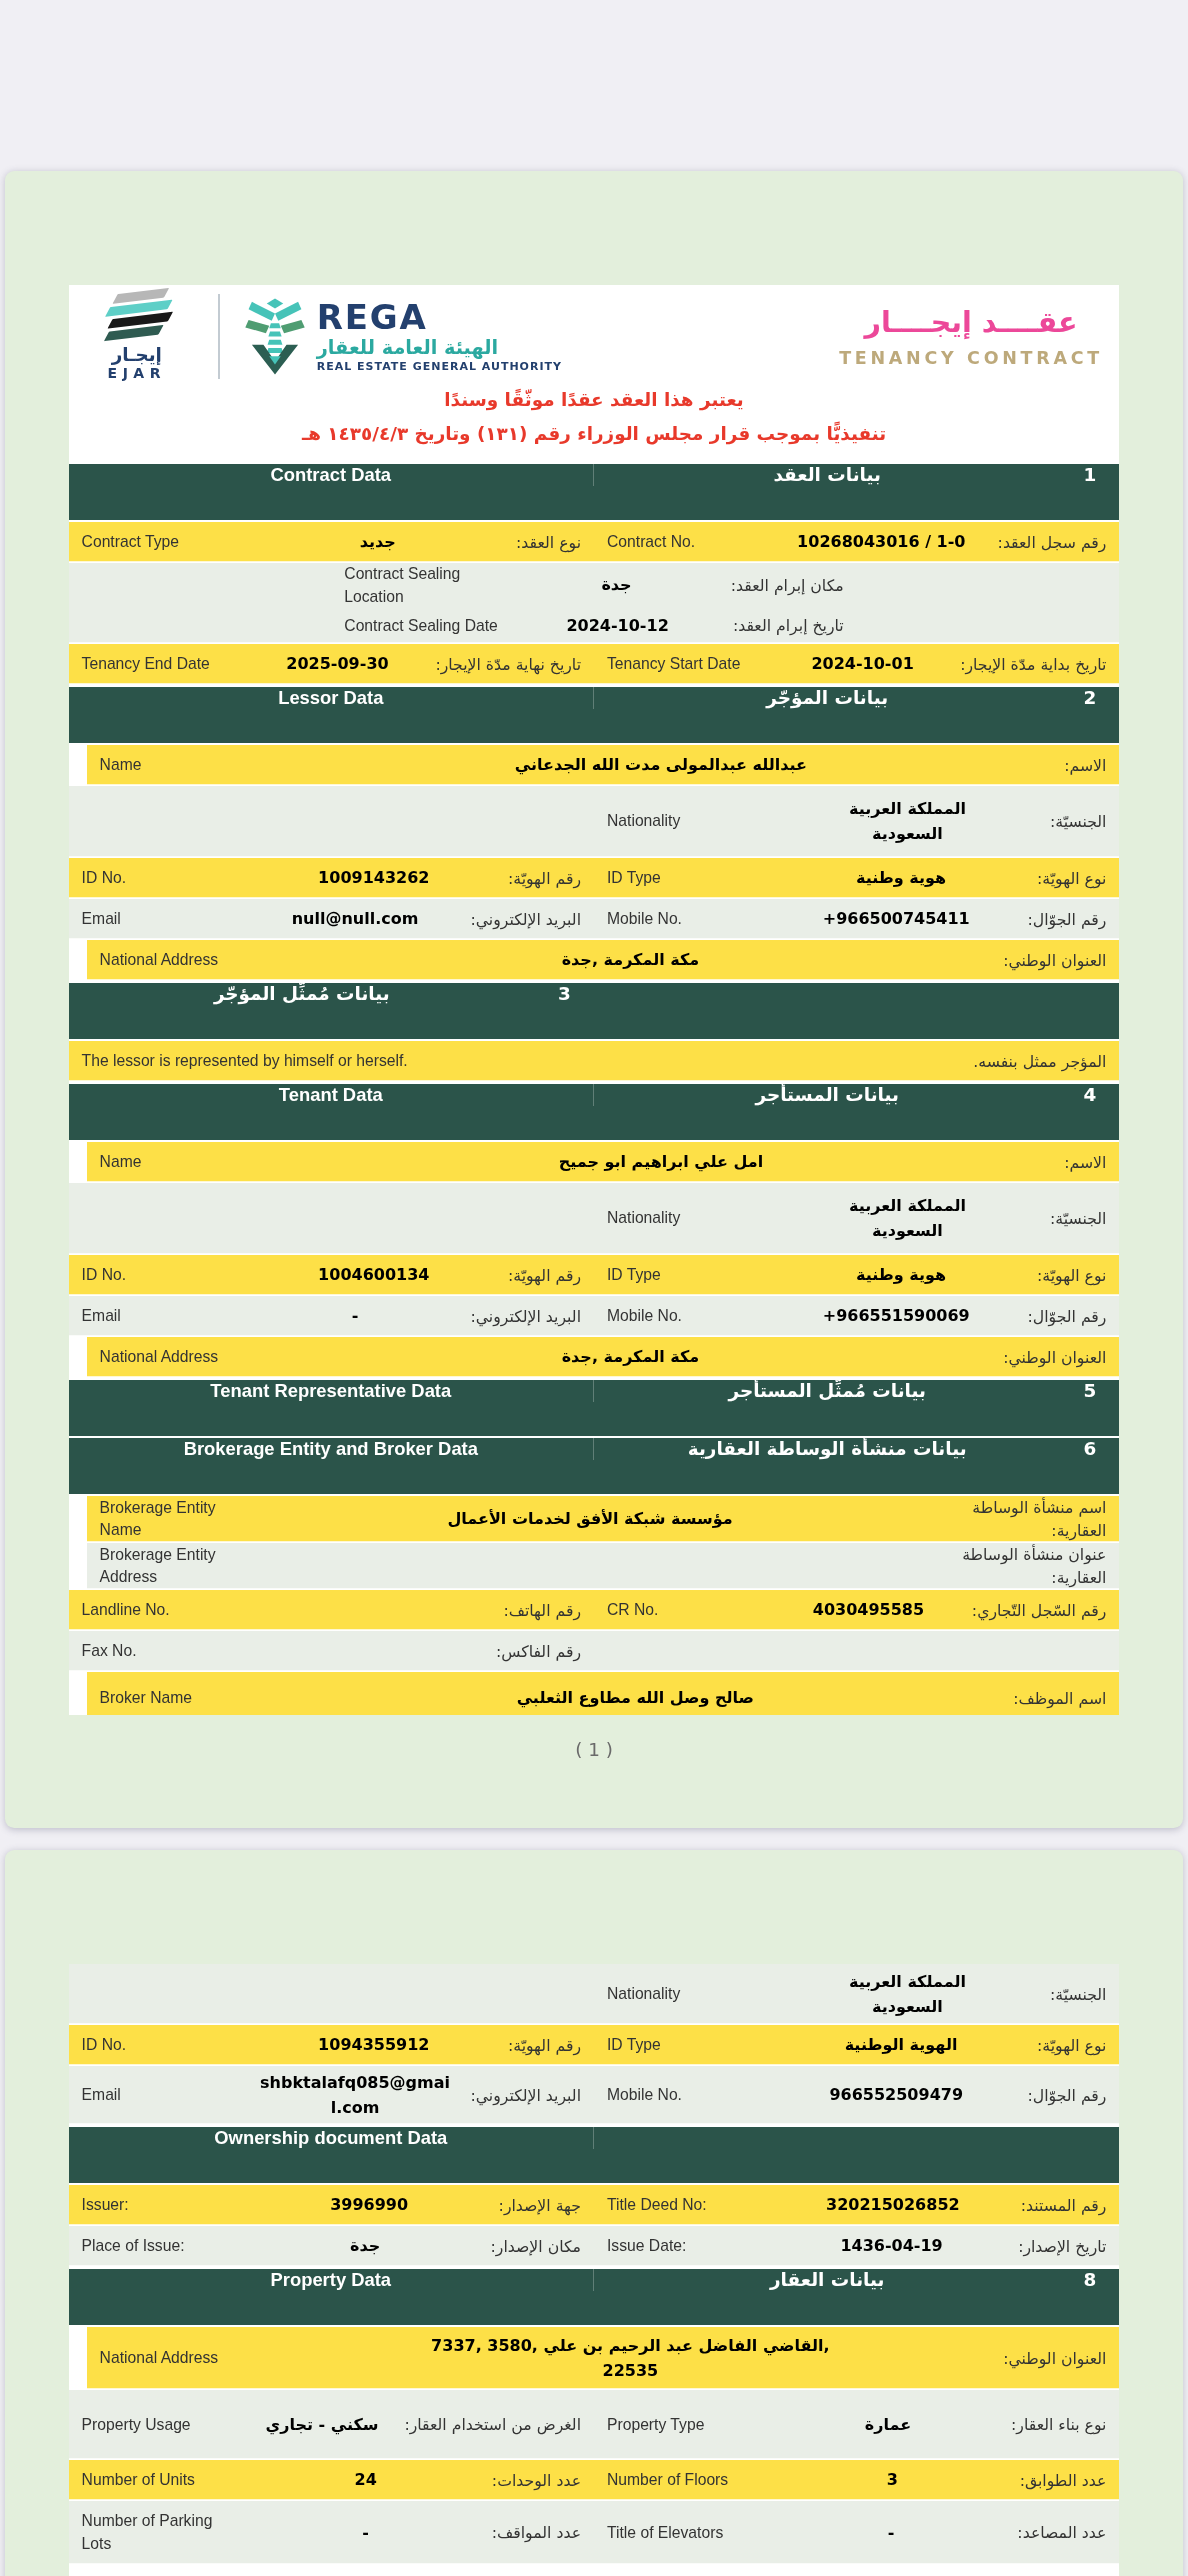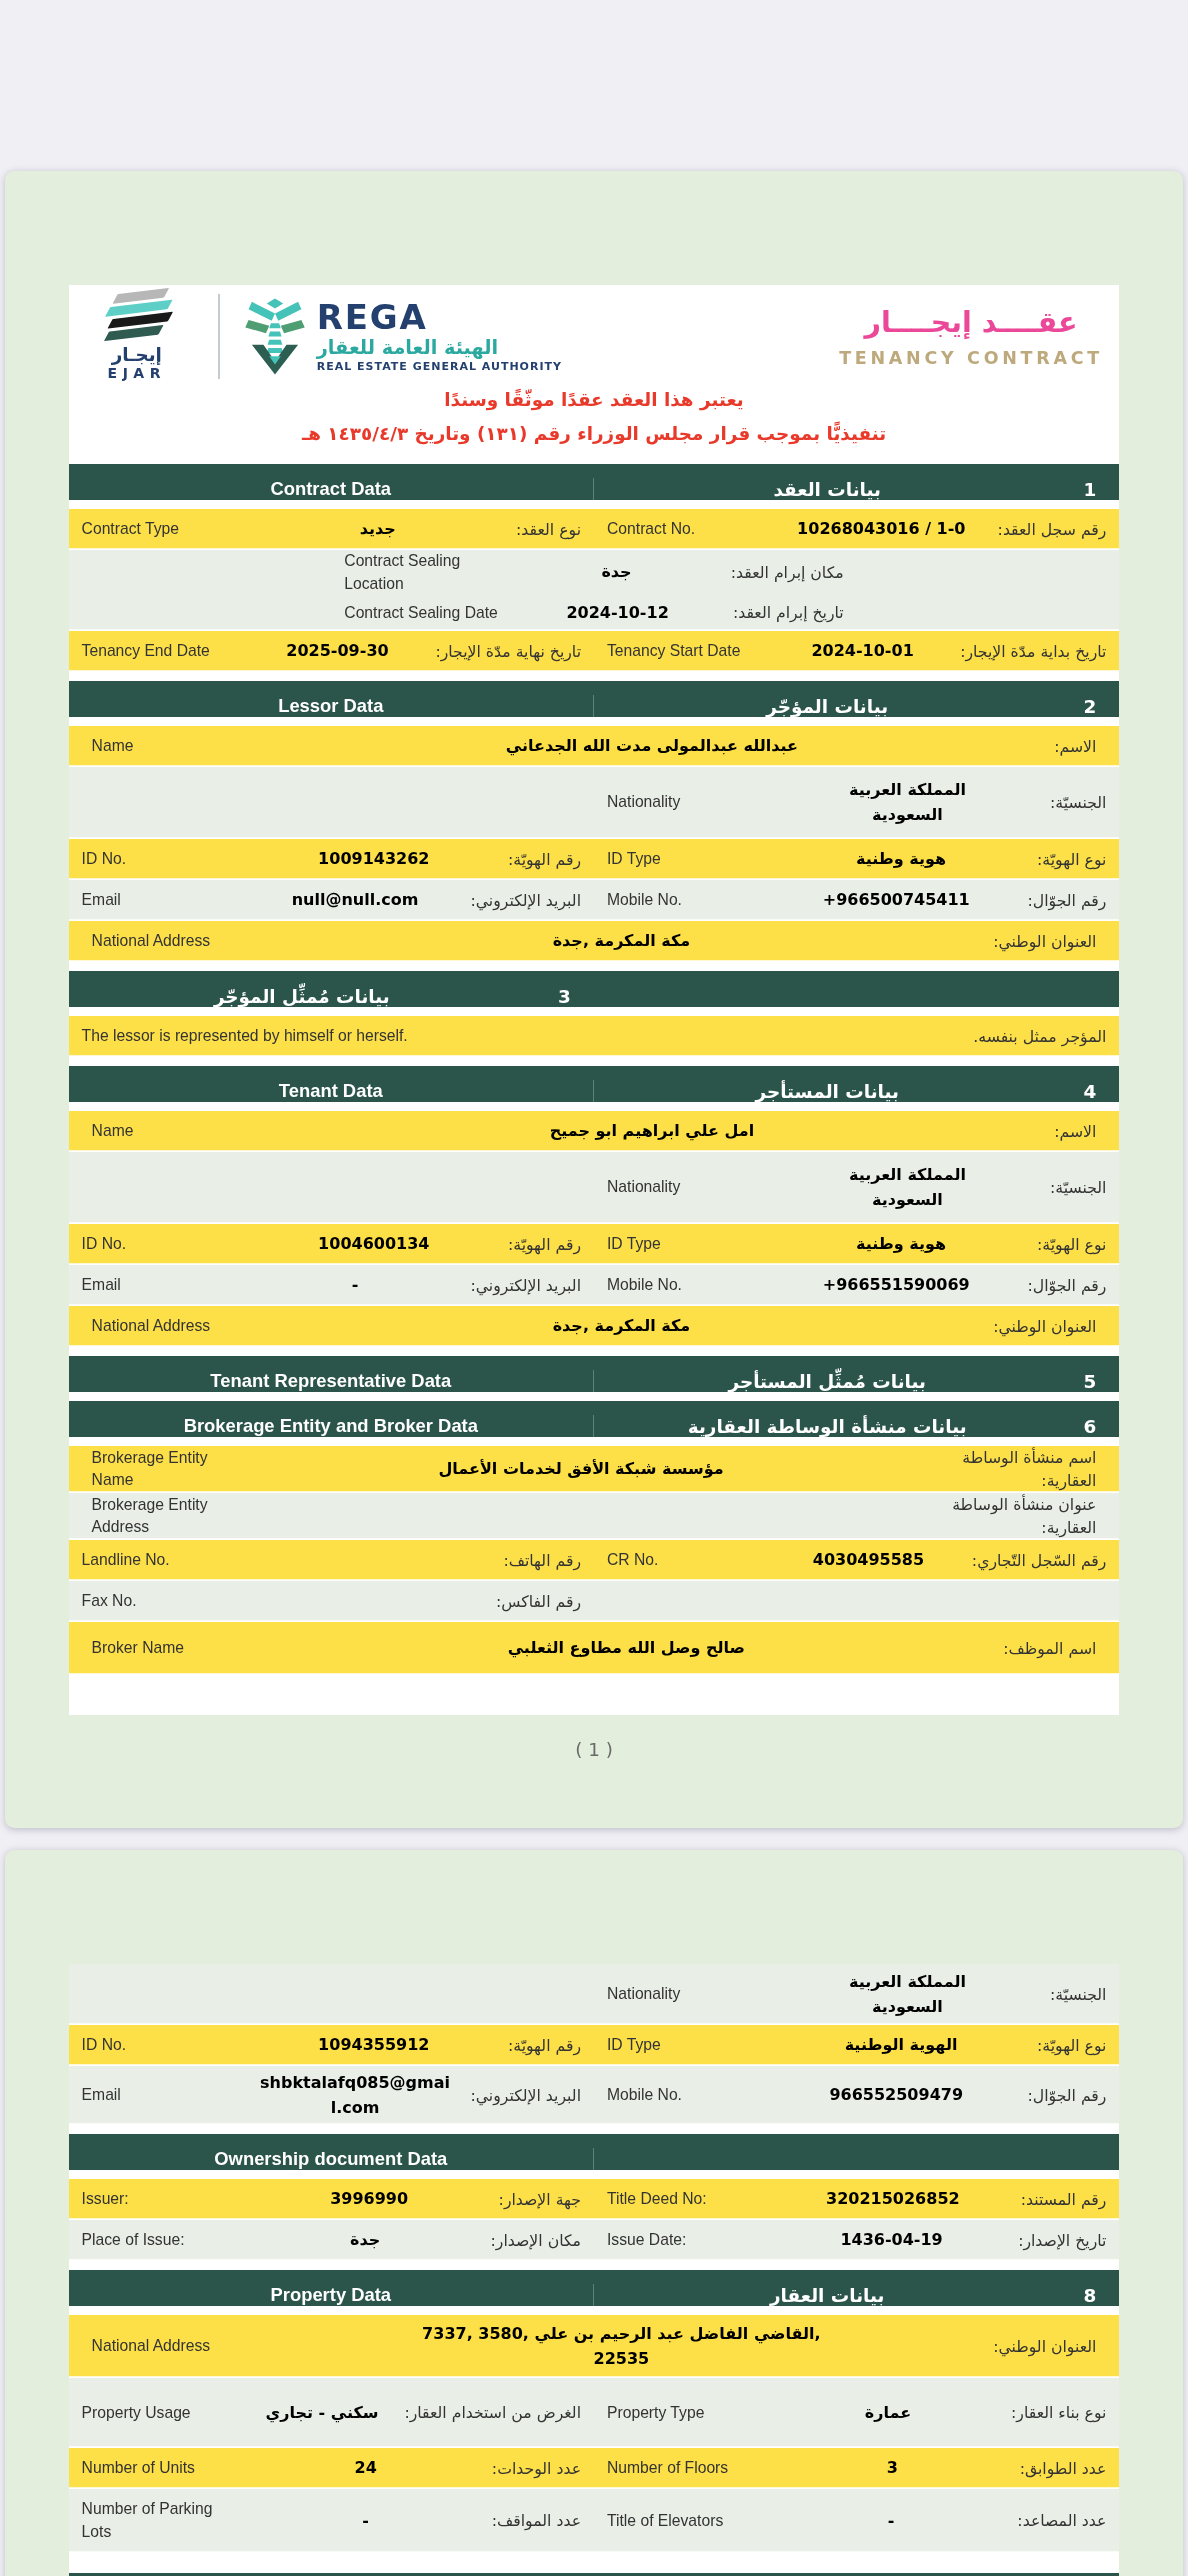--- a/index.html
+++ b/index.html
@@ -42,36 +42,36 @@
   .titles{text-align:center;padding-right:7.4px;}
   .title-ar{font-size:28.6px;font-weight:bold;color:#ec4899;direction:rtl;}
   .title-en{font-size:17.5px;font-weight:bold;color:#bda97b;letter-spacing:3.7px;margin-top:9.2px;}
   .notice{
     text-align:center;direction:rtl;color:#e8392b;font-weight:bold;
     font-size:18.4px;line-height:1.85;margin:1.8px 0 11px 0;height:70px;
   }
 
   
   .section{
-    background:#2b544a;color:#fff;height:36px;display:flex;align-items:flex-end;
-    margin:9px 0;
+    background:#2b544a;color:#fff;height:56px;display:flex;align-items:flex-start;
+    margin:2px 0;
   }
   .s-left{width:50%;display:flex;align-items:center;justify-content:center;
     font-weight:bold;font-size:18.4px;border-right:1.8px solid rgba(255,255,255,.25);
     box-sizing:border-box;font-family:"Liberation Sans","DejaVu Sans",sans-serif;}
   .s-right{width:50%;display:flex;align-items:center;}
   .s-ar{flex:1;text-align:center;font-weight:bold;font-size:18.4px;direction:rtl;}
   .s-num{width:59px;text-align:center;font-weight:bold;font-size:18.4px;}
 
   
   .row{display:flex;align-items:center;min-height:41px;box-shadow:inset 0 -1.8px 0 #ffffff;}
   .bg-white{background:#fde047;}
   .bg-light{background:#e9eee7;}
   .half{width:50%;display:flex;align-items:center;padding:0 13px;box-sizing:border-box;height:100%;}
-  .row.full{padding:0 23px;}
+  .row.full{padding:0 13px;margin-left:18px;}
   .en{width:158px;flex:0 0 158px;font-size:15.7px;color:#333;line-height:1.45;
       font-family:"Liberation Sans","DejaVu Sans",sans-serif;}
   .val{flex:1;display:flex;justify-content:center;align-items:center;padding:0 5.5px;}
   .vtext{font-weight:bold;font-size:16px;color:#000;text-align:center;direction:ltr;line-height:1.55;}
   .v-narrow{max-width:164px;}
   .v-break{max-width:197px;word-break:break-all;}
   .v-ltrwrap{max-width:433px;}
   .ar{flex:0 0 auto;max-width:184px;font-size:15.7px;color:#333;direction:rtl;text-align:right;line-height:1.5;}
   .note{justify-content:space-between;padding:0 13px;}
   .note-en{font-size:15.7px;color:#333;font-family:"Liberation Sans","DejaVu Sans",sans-serif;}

